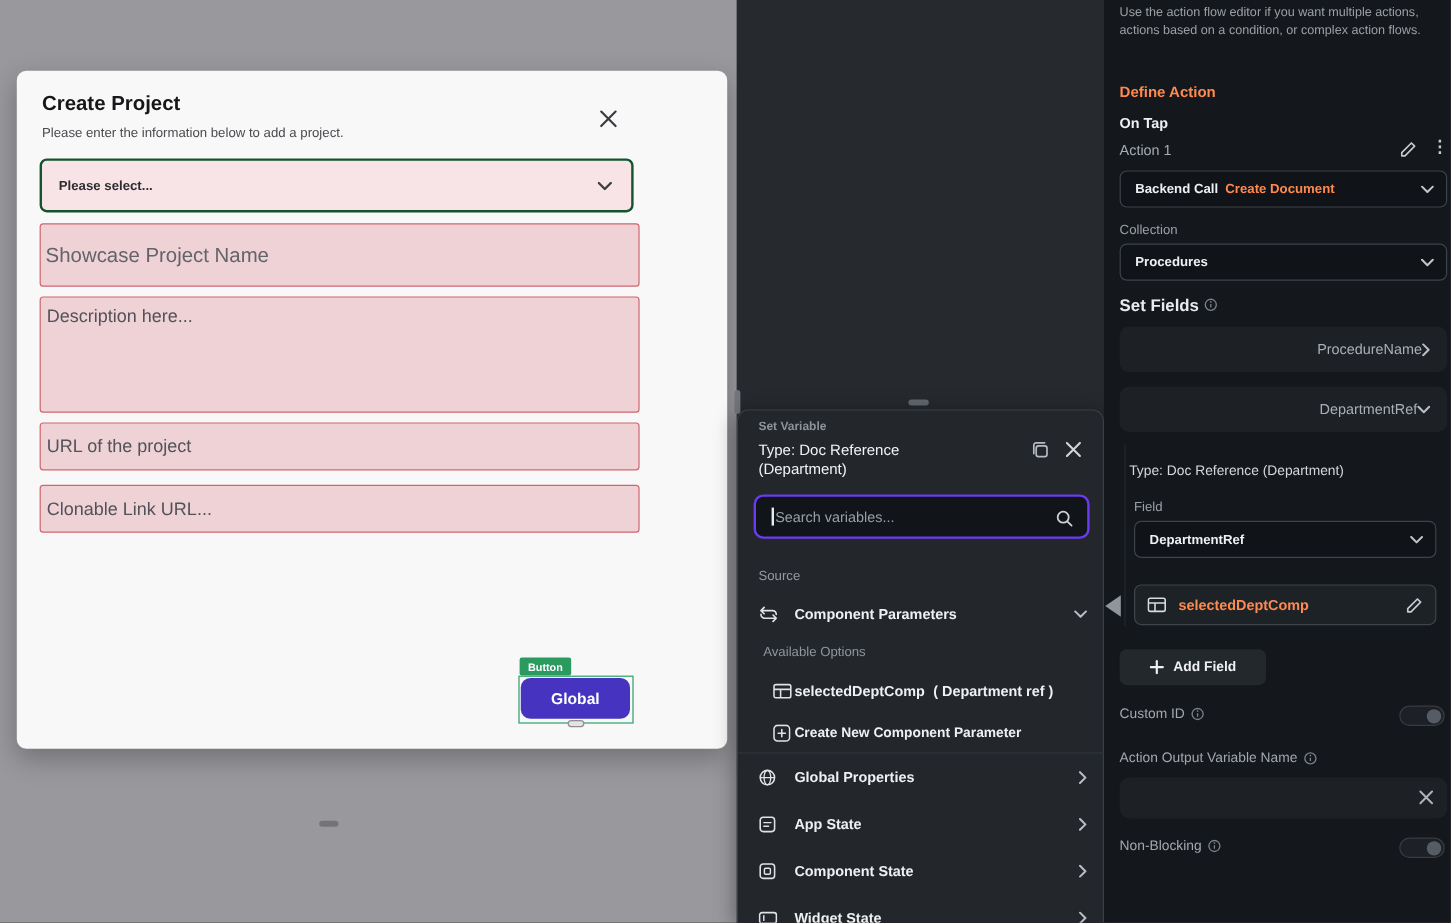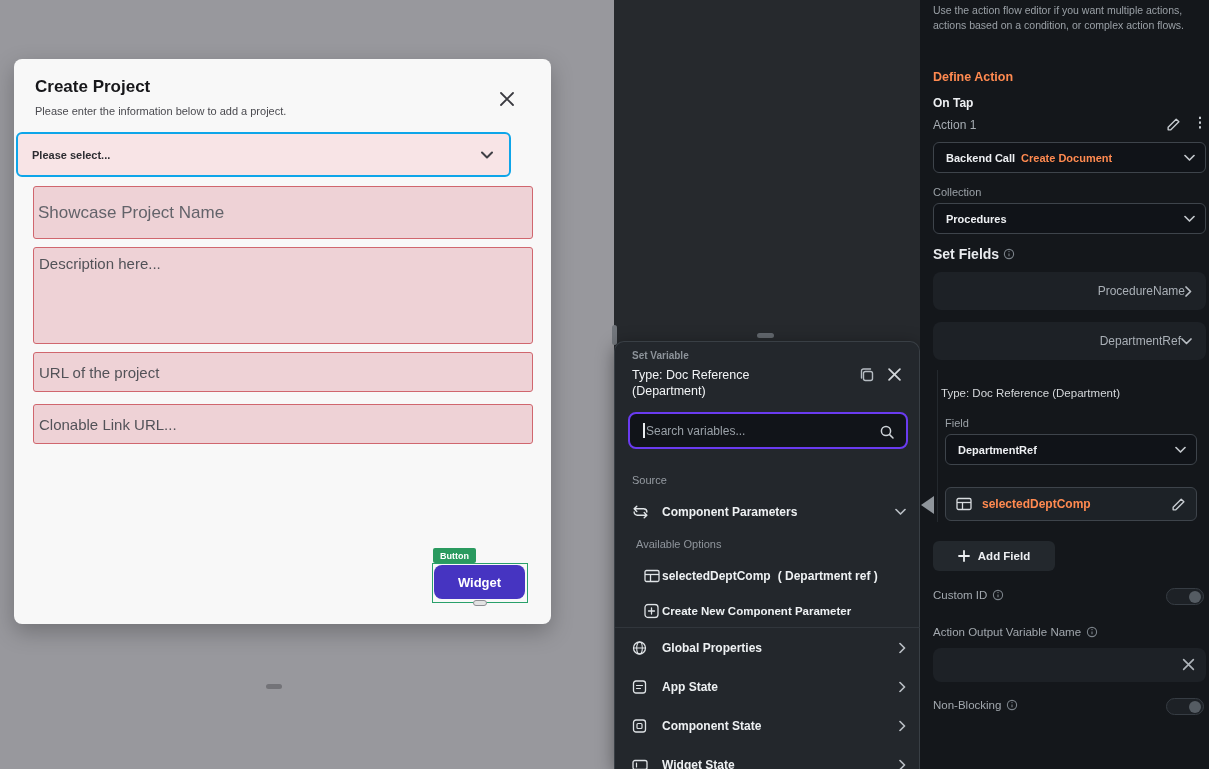--- a/index.html
+++ b/index.html
@@ -3,25 +3,25 @@
 <meta charset="utf-8">
 <style>
   *{margin:0;padding:0;box-sizing:border-box}
   html,body{width:1209px;height:769px}
   body{position:relative;overflow:hidden;background:#26292d;font-family:"Liberation Sans",sans-serif}
   .abs{position:absolute}
   svg{display:block}
 
   
   #canvas{left:0;top:0;width:614px;height:769px;background:#98989d}
-  #modal{left:14px;top:59px;width:537px;height:565px;background:#f8f8f8;border-radius:8px;box-shadow:0 8px 22px rgba(0,0,0,.25)}
+  #modal{left:14px;top:59px;width:592px;height:565px;background:#f8f8f8;border-radius:8px;box-shadow:0 8px 22px rgba(0,0,0,.25)}
   .m-title{left:21px;top:18px;font-size:17px;font-weight:700;color:#17171a}
   .m-sub{left:21px;top:46px;font-size:11px;color:#4a4a4f}
   .m-close{left:484px;top:31px;width:18px;height:18px;display:flex;align-items:center;justify-content:center;cursor:pointer}
-  .f-select{left:2px;top:73px;width:495px;height:45px;background:#f8e4e6;border:2px solid #0ea5e9;border-radius:6px;display:flex;align-items:center;justify-content:space-between;padding:0 16px 0 14px}
+  .f-select{left:19px;top:73px;width:495px;height:45px;background:#f8e4e6;border:2px solid #14532d;border-radius:6px;display:flex;align-items:center;justify-content:space-between;padding:0 16px 0 14px}
   .f-select .txt{font-size:11px;font-weight:700;color:#2c2c31}
   .f-input{background:#eed2d6;border:1.5px solid #d0666e;border-radius:3px;display:flex;align-items:center}
   #f-name{left:19px;top:127px;width:500px;height:53px;padding-left:4px}
   #f-name .txt{font-size:17px;color:#63636a}
   #f-desc{left:19px;top:188px;width:500px;height:97px;align-items:flex-start;padding:7px 5px}
   #f-desc .txt,#f-url .txt,#f-clone .txt{font-size:15px;color:#525258}
   #f-url{left:19px;top:293px;width:500px;height:40px;padding-left:5px}
   #f-clone{left:19px;top:345px;width:500px;height:40px;padding-left:5px}
   #sel-outline{left:418px;top:504px;width:96px;height:40px;border:1.5px solid #29a06a}
   #create-btn{position:absolute;left:1px;top:1px;width:91px;height:34px;background:#4634c1;border:none;border-radius:8px;color:#fff;font-size:13px;font-weight:700;font-family:inherit;cursor:pointer}
@@ -139,21 +139,21 @@
     <div class="abs f-input" id="f-url">
       <span class="txt">URL of the project</span>
     </div>
 
     <div class="abs f-input" id="f-clone">
       <span class="txt">Clonable Link URL...</span>
     </div>
 
     <div class="abs" id="widget-tag">Button</div>
     <div class="abs" id="sel-outline">
-      <button id="create-btn">Widget</button>
+      <button id="create-btn">Global</button>
     </div>
     <div class="abs" id="sel-handle"></div>
   </div>
   <div class="abs" id="canvas-pill"></div>
 </div>
 
 <div class="abs" id="middle"></div>
 <div class="abs" id="vpill"></div>
 <div class="abs" id="hpill"></div>
 

